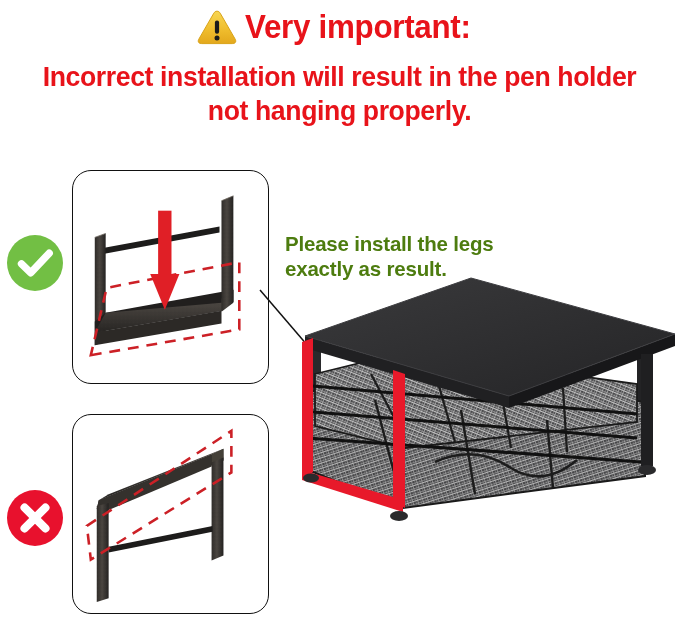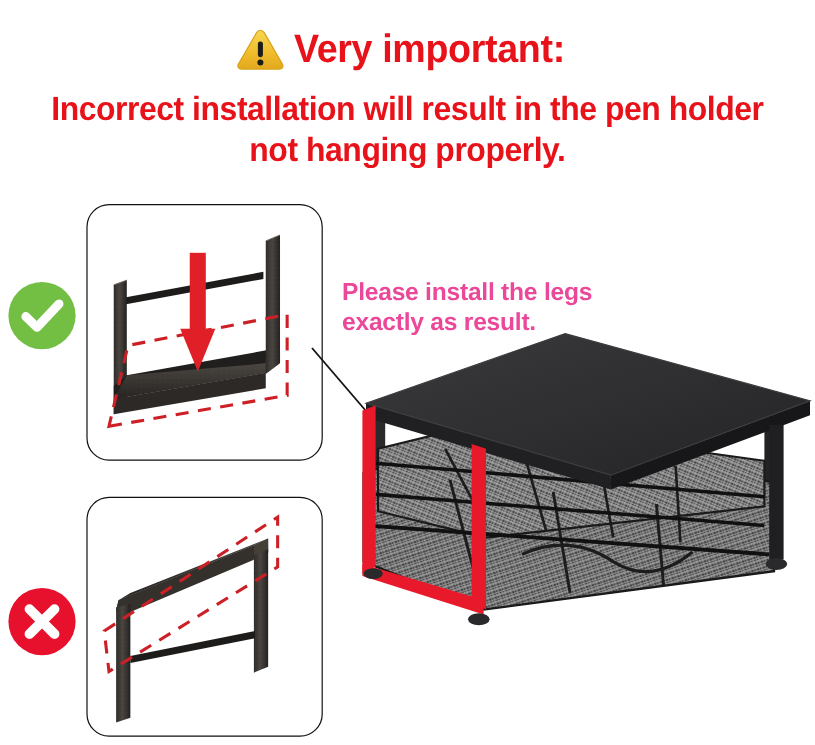--- a/index.html
+++ b/index.html
@@ -15,21 +15,21 @@
     width: 679px;
     height: 621px;
     background: #ffffff;
     overflow: hidden;
   }
 
   
   .headline-block {
     position: absolute;
     left: 0;
-    top: 18px;
+    top: 4px;
     width: 679px;
     text-align: center;
   }
   .headline-row1 {
     display: flex;
     align-items: center;
     justify-content: center;
     gap: 8px;
     height: 46px;
   }
@@ -93,21 +93,21 @@
     height: 80px;
     pointer-events: none;
   }
 
   
   #instruction {
     position: absolute;
     left: 285px;
     top: 231px;
     width: 300px;
-    color: #ec4899;
+    color: #4d7c0f;
     font-size: 20.5px;
     font-weight: bold;
     line-height: 25px;
     letter-spacing: -0.2px;
   }
 
   
   #product {
     position: absolute;
     left: 285px;

